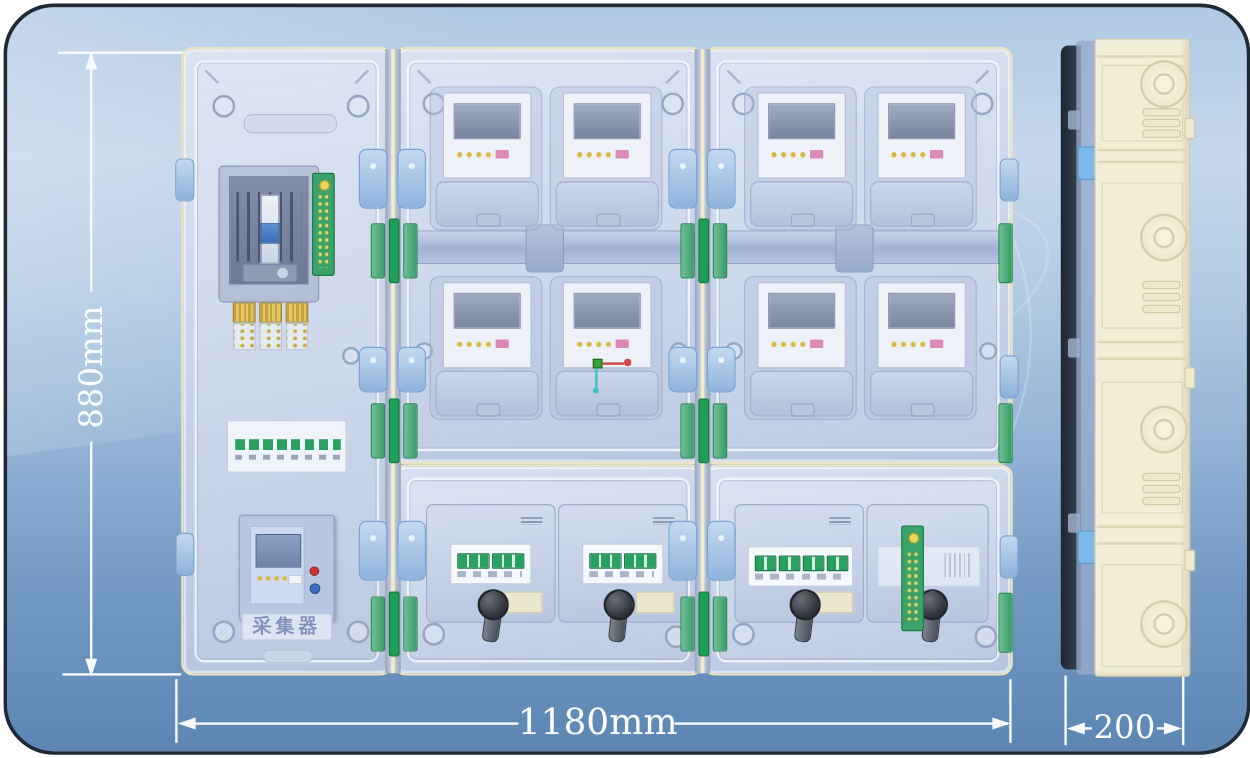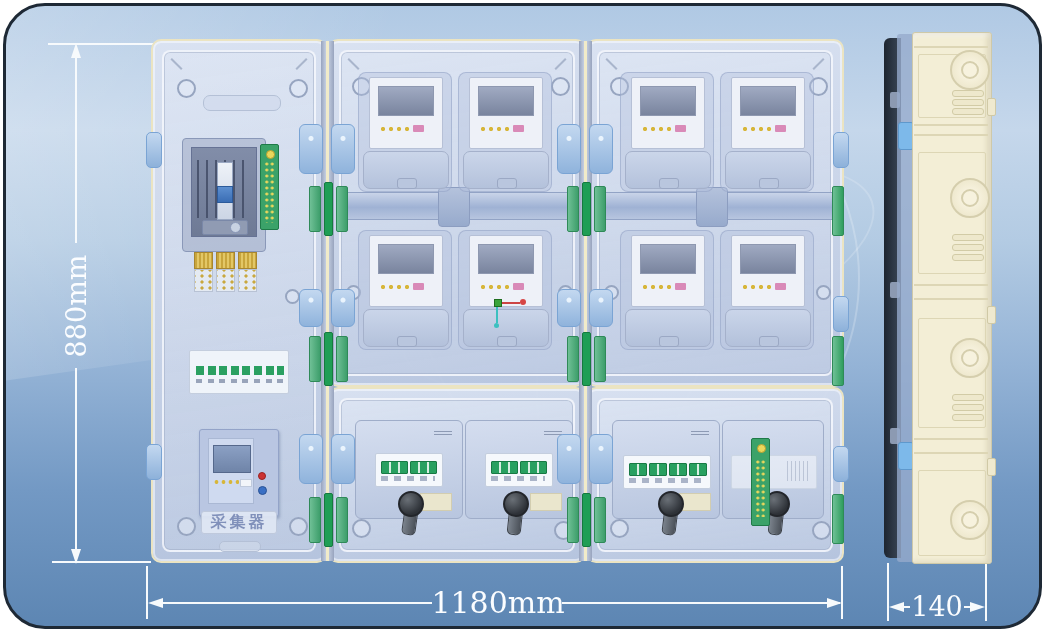--- a/index.html
+++ b/index.html
@@ -118,21 +118,21 @@
       <div class="dtext" style="left:418px;top:579px;width:148px;font-size:30px;">1180mm</div>
     </div>
 
     <div>
       <div class="dline" style="left:881px;top:557px;width:2px;height:58px;"></div>
       <div class="dline" style="left:979px;top:557px;width:2px;height:58px;"></div>
       <div class="dline" style="left:888px;top:600px;width:16px;height:2px;"></div>
       <div class="dline" style="left:958px;top:600px;width:17px;height:2px;"></div>
       <div class="arr l" style="left:883px;top:596px;"></div>
       <div class="arr r" style="left:964px;top:596px;"></div>
-      <div class="dtext" style="left:901px;top:585px;width:60px;font-size:27px;">140</div>
+      <div class="dtext" style="left:901px;top:585px;width:60px;font-size:27px;">200</div>
     </div>
 
     <div>
       <div class="abs" style="left:878px;top:32px;width:17px;height:520px;border-radius:6px 0 0 6px;background:linear-gradient(90deg,#1d2530,#3c4858);"></div>
       <div class="abs" style="left:884px;top:86px;width:10px;height:16px;background:#8c9ab2;border-radius:2px;"></div>
       <div class="abs" style="left:884px;top:276px;width:10px;height:16px;background:#8c9ab2;border-radius:2px;"></div>
       <div class="abs" style="left:884px;top:422px;width:10px;height:16px;background:#8c9ab2;border-radius:2px;"></div>
       <div class="abs" style="left:891px;top:28px;width:17px;height:528px;background:rgba(150,170,204,.78);border-radius:3px;"></div>
       <div class="abs" style="left:892px;top:116px;width:14px;height:26px;background:#7db9ea;border:1px solid #5e98cc;border-radius:3px;"></div>
       <div class="abs" style="left:892px;top:436px;width:14px;height:26px;background:#7db9ea;border:1px solid #5e98cc;border-radius:3px;"></div>

